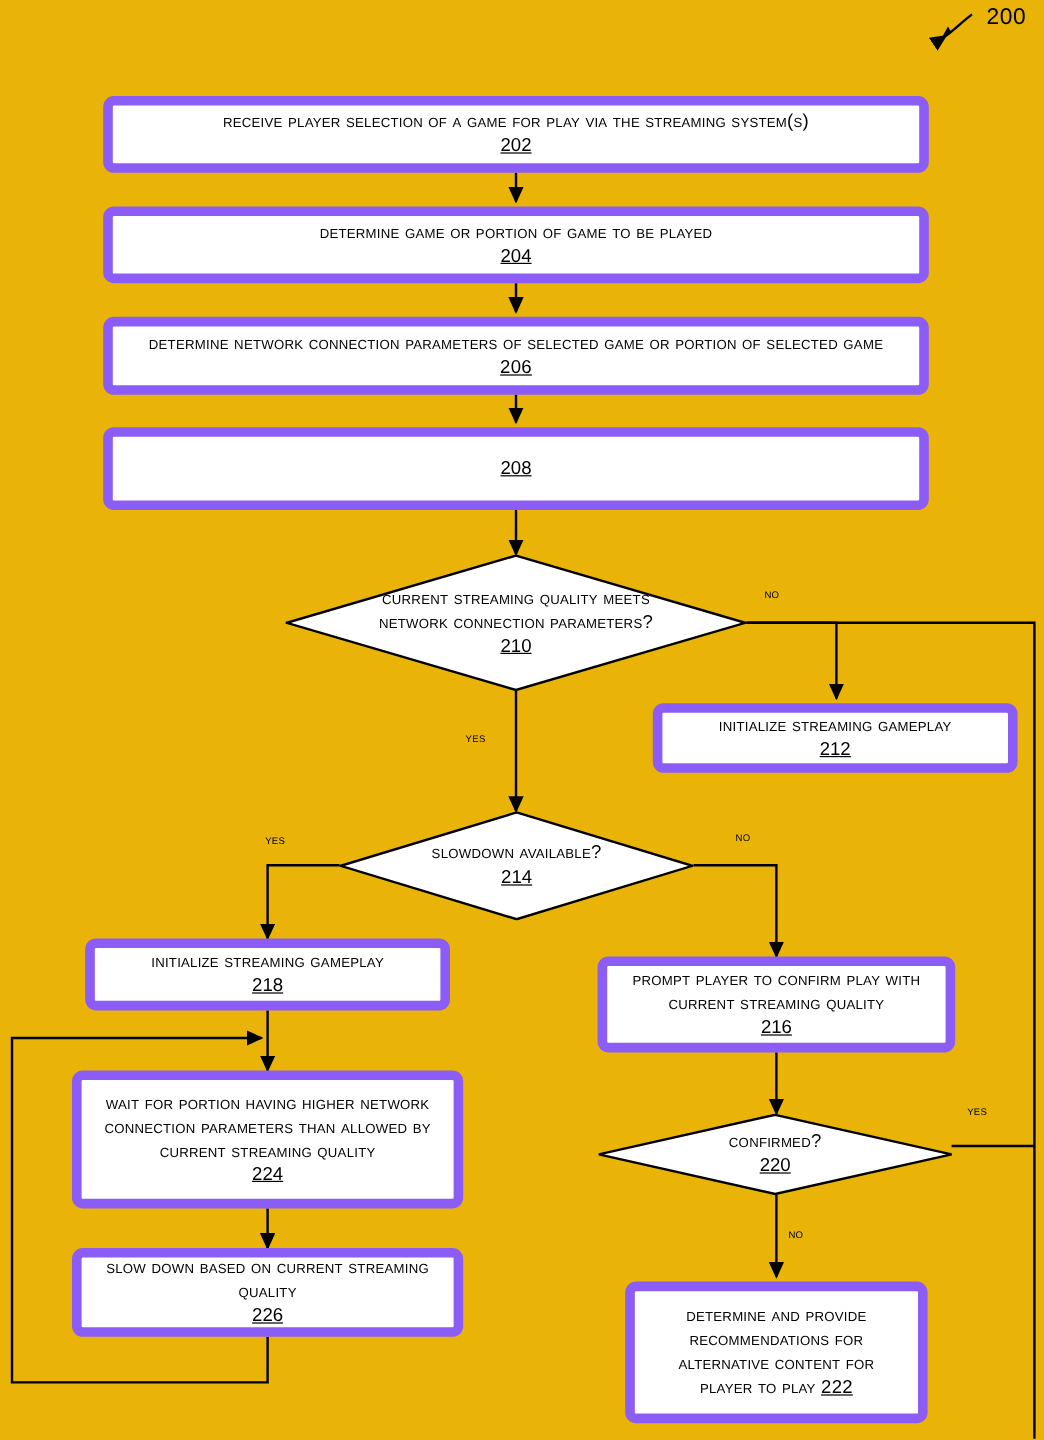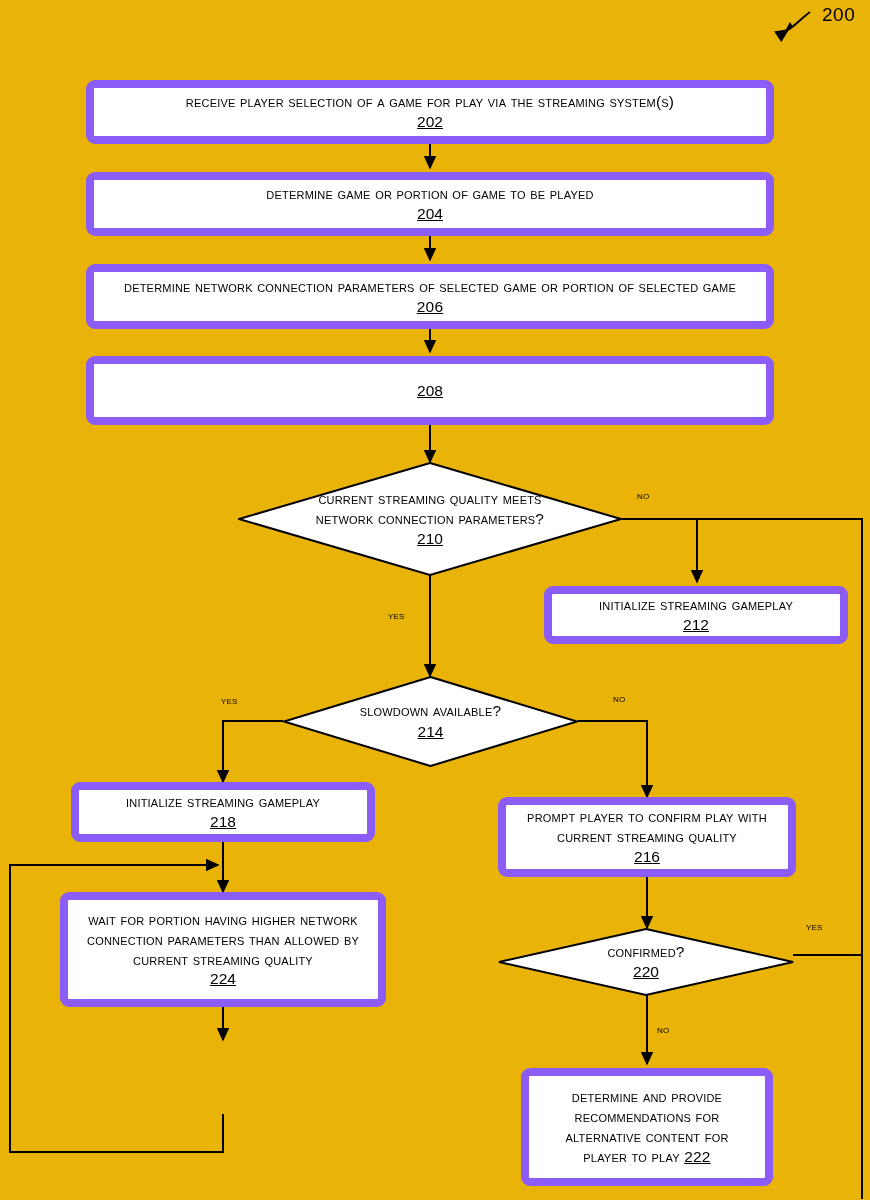--- a/index.html
+++ b/index.html
@@ -205,20 +205,24 @@
   </div>
 
   <div class="diamond" style="left:498px; top:928px; width:296px; height:68px;">
     <svg class="shape" viewBox="0 0 296 68" preserveAspectRatio="none">
       <polygon points="148,1 295,34 148,67 1,34" fill="#fff" stroke="#000" stroke-width="2" vector-effect="non-scaling-stroke"></polygon>
     </svg>
     <div class="dlabel">Confirmed?</div>
     <div class="ref">220</div>
   </div>
 
+  <div class="node" style="left:60px; top:1040px; width:326px; height:74px; padding:4px 18px;">
+    <div class="txt">Slow Down Based On Current Streaming Quality</div>
+    <div class="ref">226</div>
+  </div>
 
   <div class="node" style="left:521px; top:1068px; width:252px; height:118px; padding:16px 16px;">
     <div class="txt"><span>Determine and provide recommendations for alternative content for player to play</span> <span class="inline-ref">222</span></div>
   </div>
 
   <div class="edge-label" style="left:637px; top:489px;">No</div>
   <div class="edge-label" style="left:388px; top:609px;">Yes</div>
   <div class="edge-label" style="left:221px; top:694px;">Yes</div>
   <div class="edge-label" style="left:613px; top:692px;">No</div>
   <div class="edge-label" style="left:806px; top:920px;">Yes</div>

